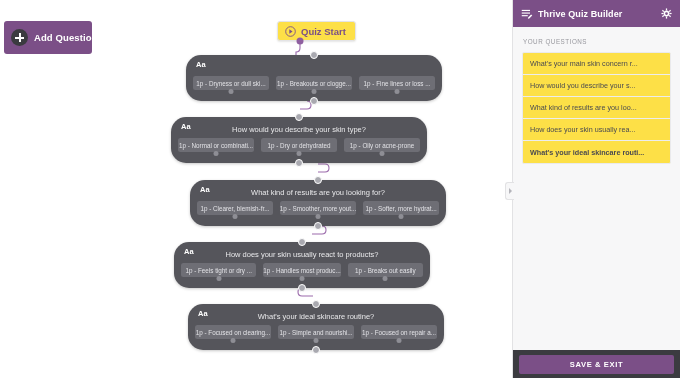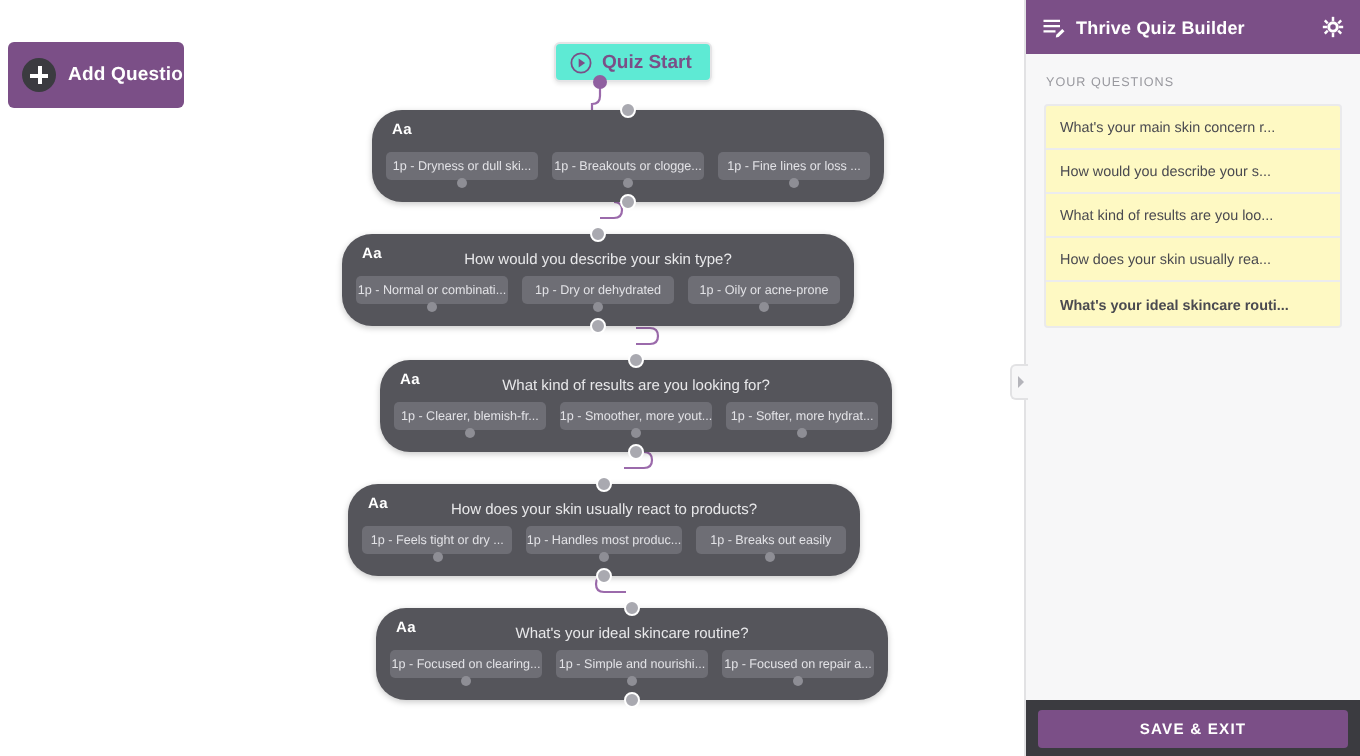--- a/index.html
+++ b/index.html
@@ -41,21 +41,21 @@
   .plus-circle::after  { top: 4px; left: 7.5px; height: 9px; width: 2px; }
   #add-question .lbl {
     color: #ffffff; font-size: 9.5px; font-weight: bold;
     letter-spacing: .1px; white-space: nowrap;
   }
 
   
   #quiz-start {
     position: absolute; left: 277px; top: 21px;
     height: 20px; padding: 0 9px 0 7px;
-    background: #5eead4;
+    background: #fde047;
     border: 1px solid #e4e4e6;
     border-radius: 3px;
     box-shadow: 0 1px 2px rgba(0,0,0,.10);
     display: flex; align-items: center; gap: 5px;
     cursor: pointer;
   }
   #quiz-start .play-ico {
     width: 11px; height: 11px; flex: 0 0 auto;
   }
   #quiz-start .lbl {
@@ -137,21 +137,21 @@
   }
   #sb-header .title {
     color: #ffffff; font-size: 9px; font-weight: bold;
     flex: 1 1 auto; white-space: nowrap; letter-spacing: .1px;
   }
   #sb-body { flex: 1 1 auto; padding: 11px 9px 0 9px; overflow: hidden; background:#f7f7f8; }
   #sb-label {
     color: #98989e; font-size: 6.3px; letter-spacing: .5px;
     margin-bottom: 7px; padding-left: 1px;
   }
-  #q-list { background: #fef9c3; border: 1px solid #eaeaec; border-radius: 2px; }
+  #q-list { background: #fde047; border: 1px solid #eaeaec; border-radius: 2px; }
   .q-item {
     height: 22px; display: flex; align-items: center;
     padding: 0 7px;
     font-size: 7.2px; color: #4a4a50;
     border-bottom: 1px solid #ececee;
     white-space: nowrap; overflow: hidden;
     cursor: pointer;
   }
   .q-item:last-child { border-bottom: none; font-weight: bold; }
   #sb-footer {

